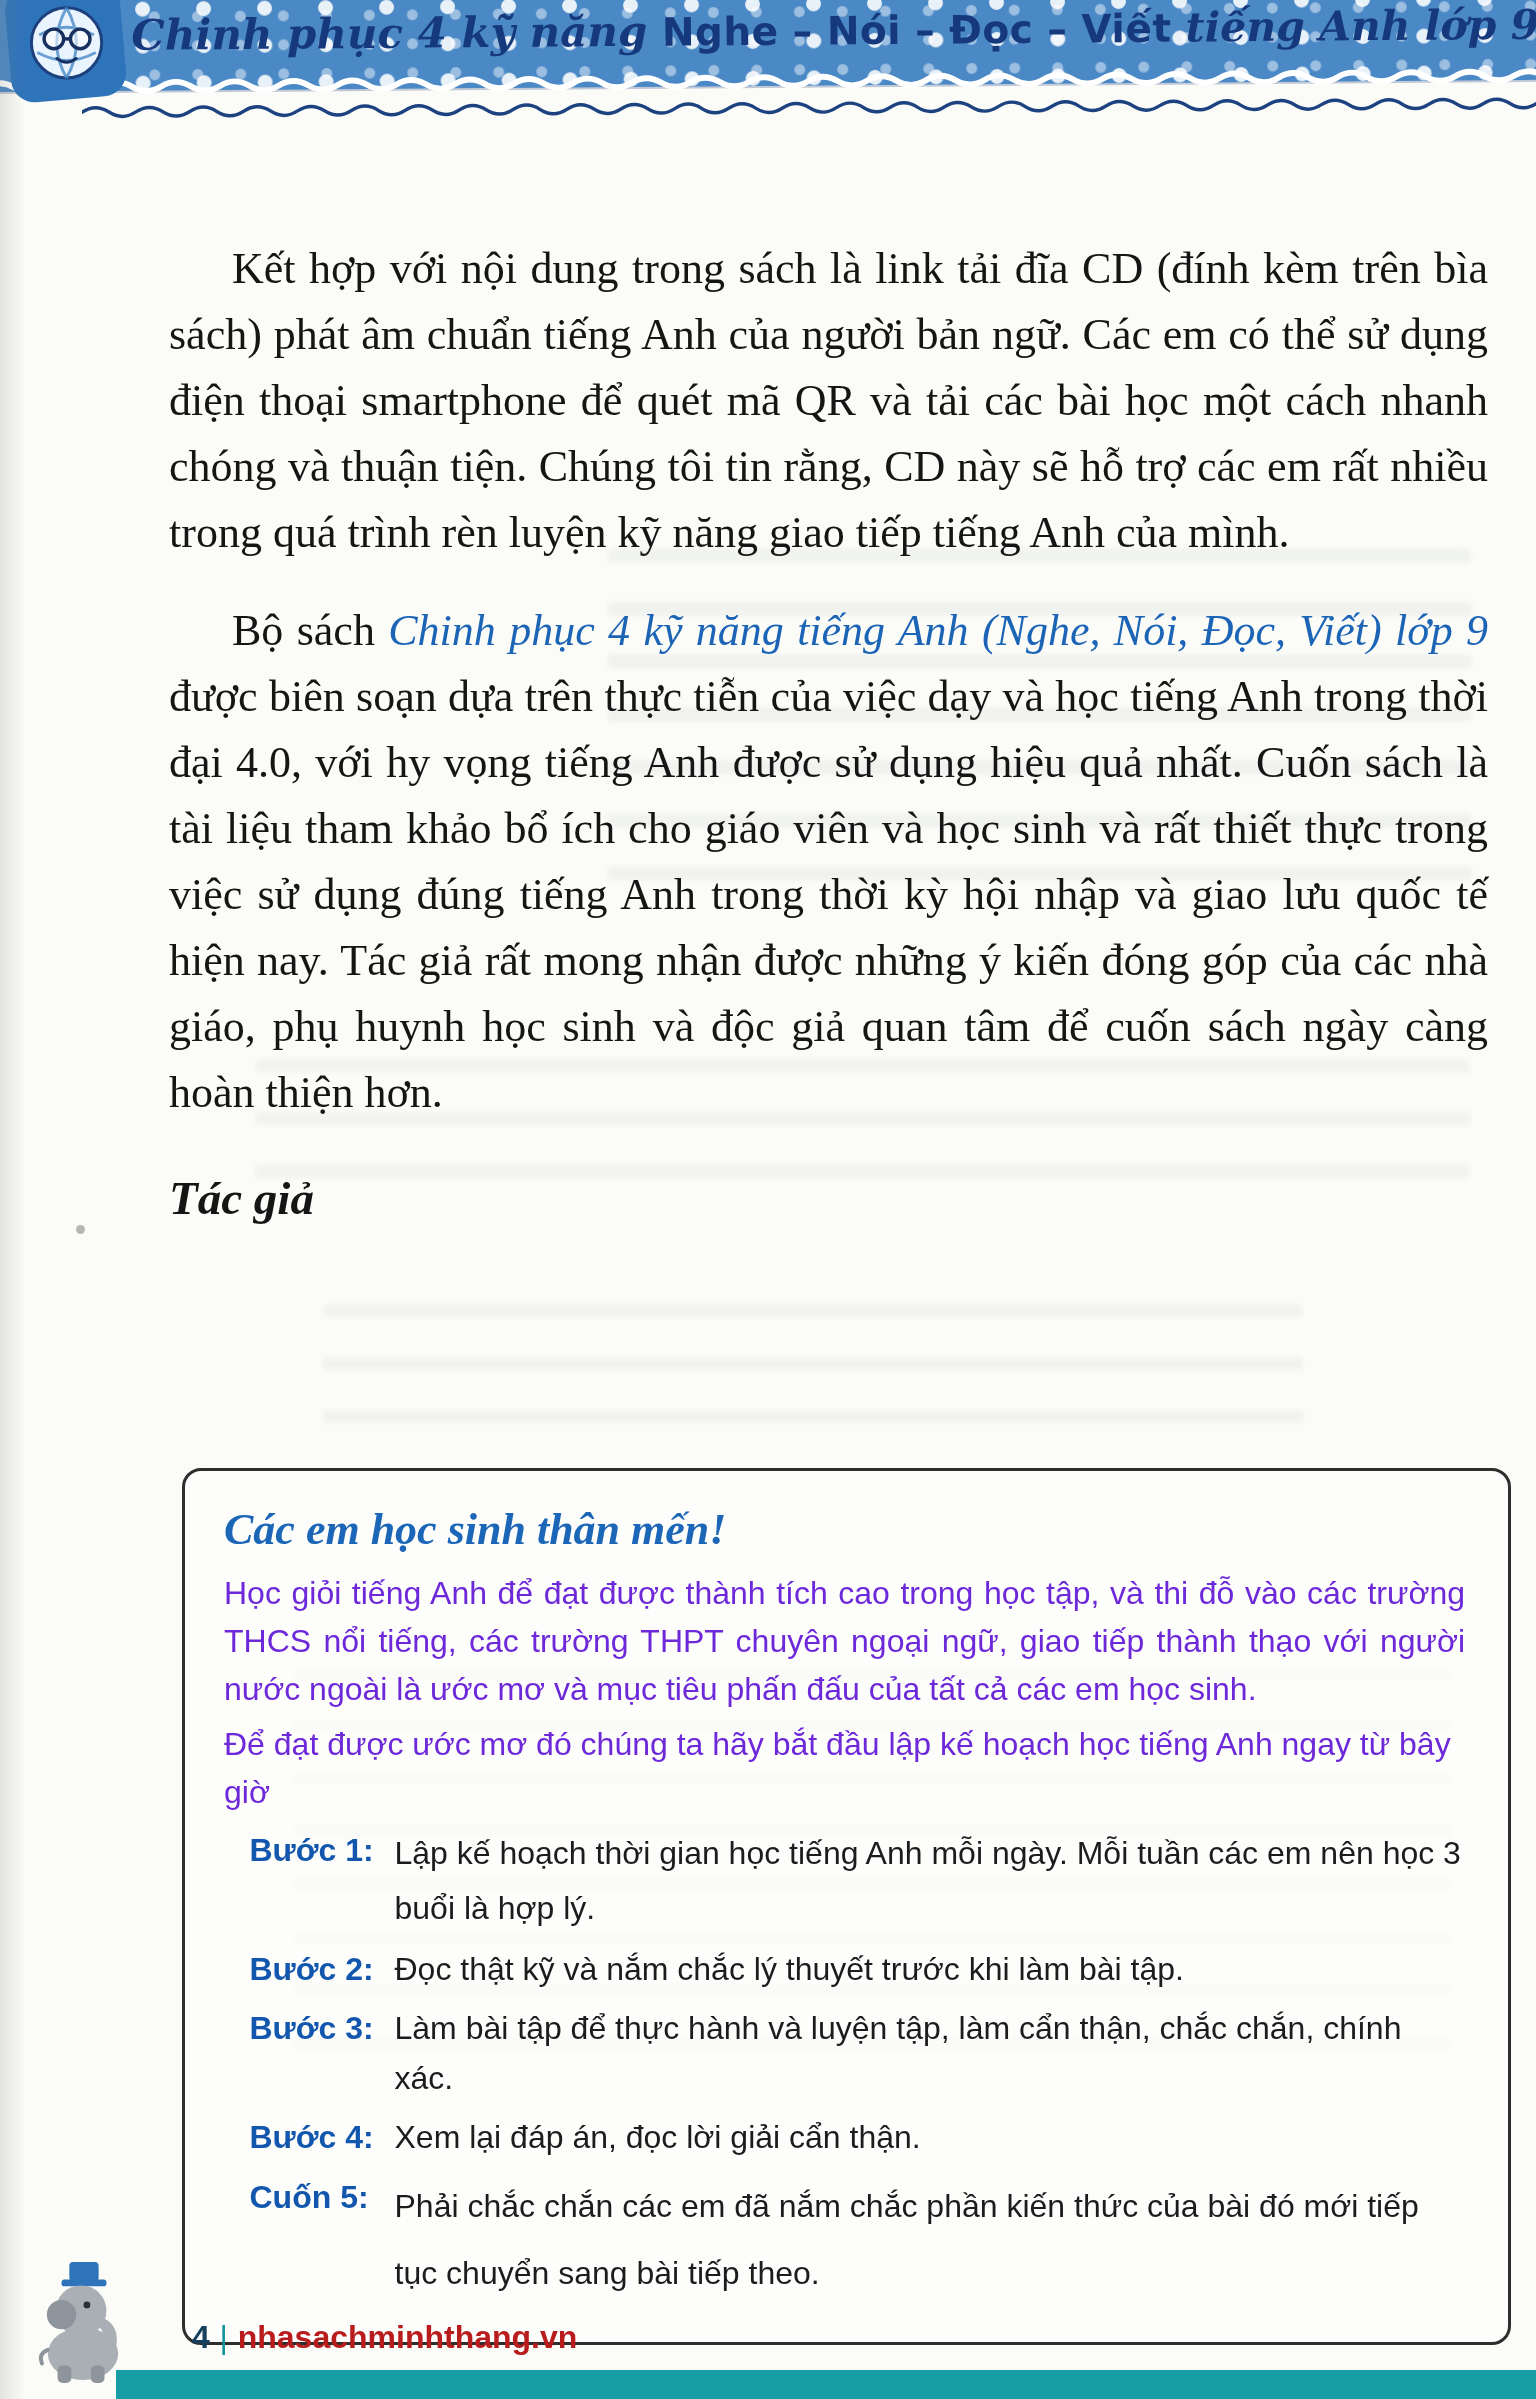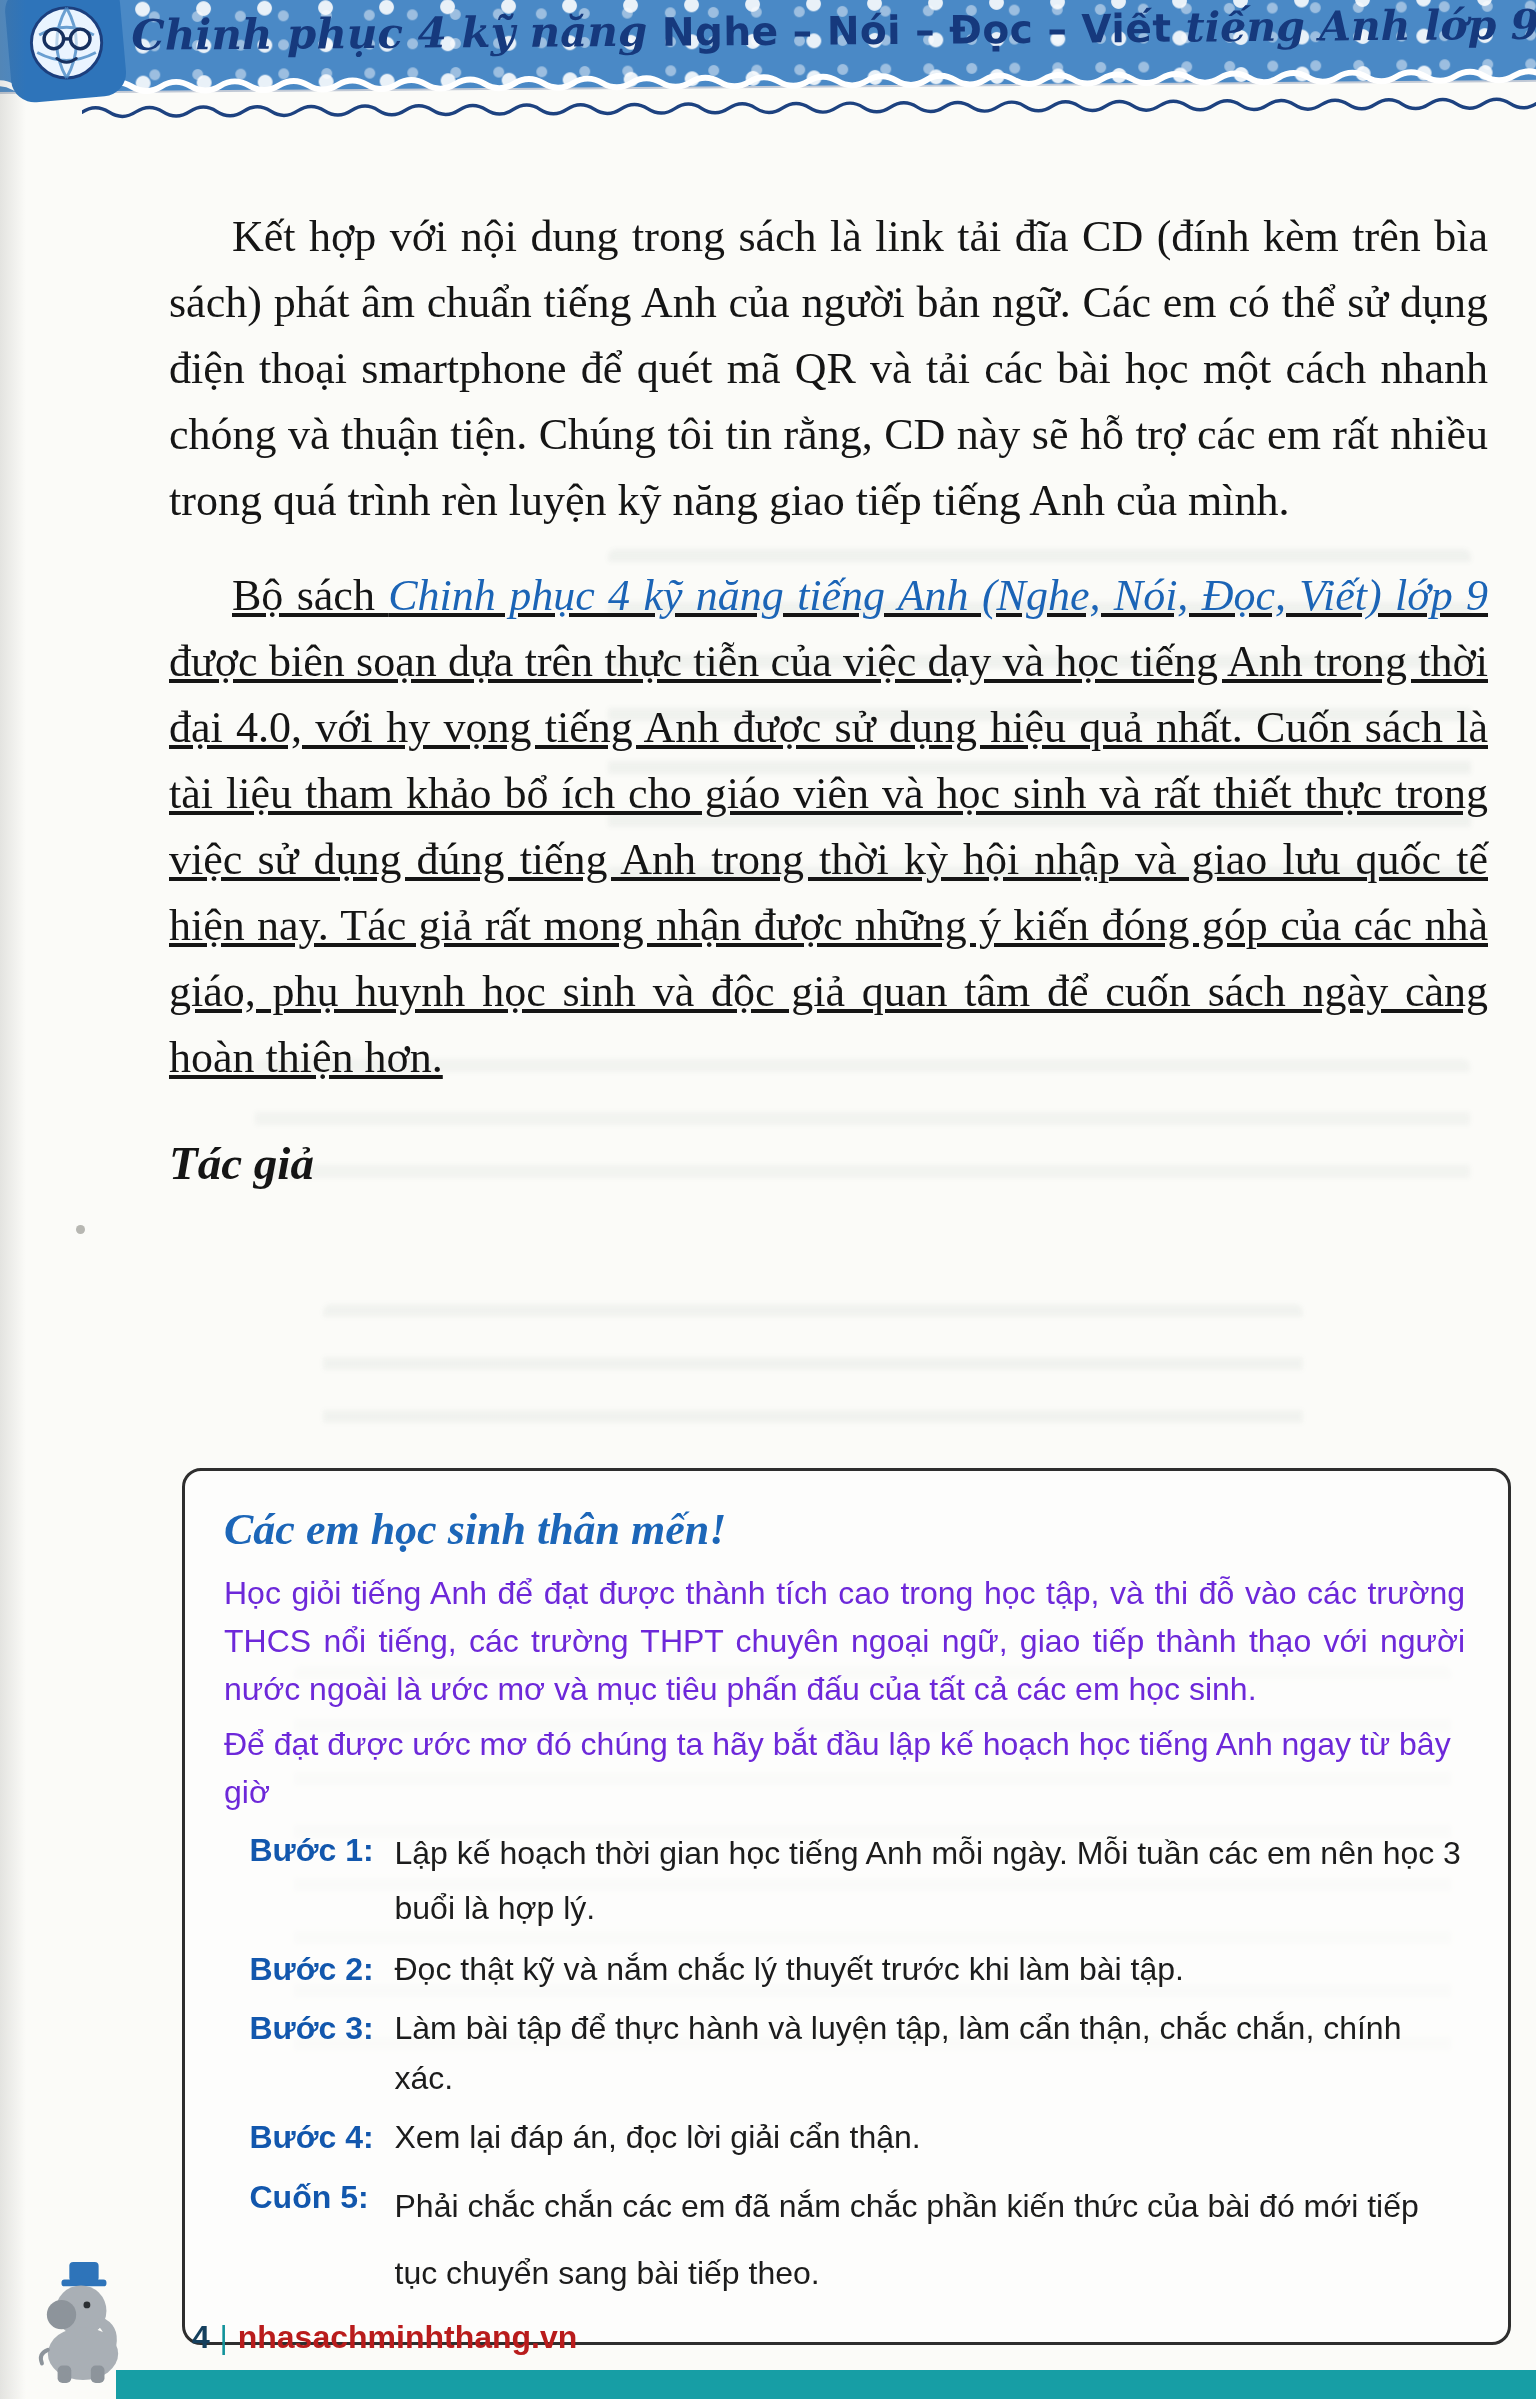--- a/index.html
+++ b/index.html
@@ -51,22 +51,22 @@
   .g3 { left:323px; top:1304px; width:980px; height:147px; opacity:.65; }
   .g4 { left:294px; top:1666px; width:1157px; height:412px; opacity:.5; }
   .stray-mark { position:absolute; left:76px; top:1225px; width:8.8px; height:8.8px; background:#9a9a94; border-radius:50%; opacity:.7; }
 
   
   .content {
     position:absolute; left:169px; top:204px; width:1319px;
     color:#151515;
     font-size:44px; line-height:1.5; text-align:justify;
   }
-  .para { text-indent:63px; margin-bottom:29px; }
-  .para.second { margin-bottom:37px;text-decoration:underline; }
+  .para { text-indent:63px; margin-bottom:29px;margin-top:32px; }
+  .para.second { margin-bottom:37px; }
   .book-ref { color:#1b64b6; font-style:italic; }
   .thanks { text-indent:63px; margin:17.6px 0 51px; text-align:left; }
   .author { text-align:left; padding-right:13.7px; font-weight:700; font-style:italic; font-size:47px; }
 
   
   .note-box {
     position:absolute; left:182px; top:1468px; width:1329px; min-height:676px;
     border:3.4px solid #2e2e2e; border-radius:19px;
     padding:33px 43px 35px 39px;
     background:rgba(255,255,255,.55);

